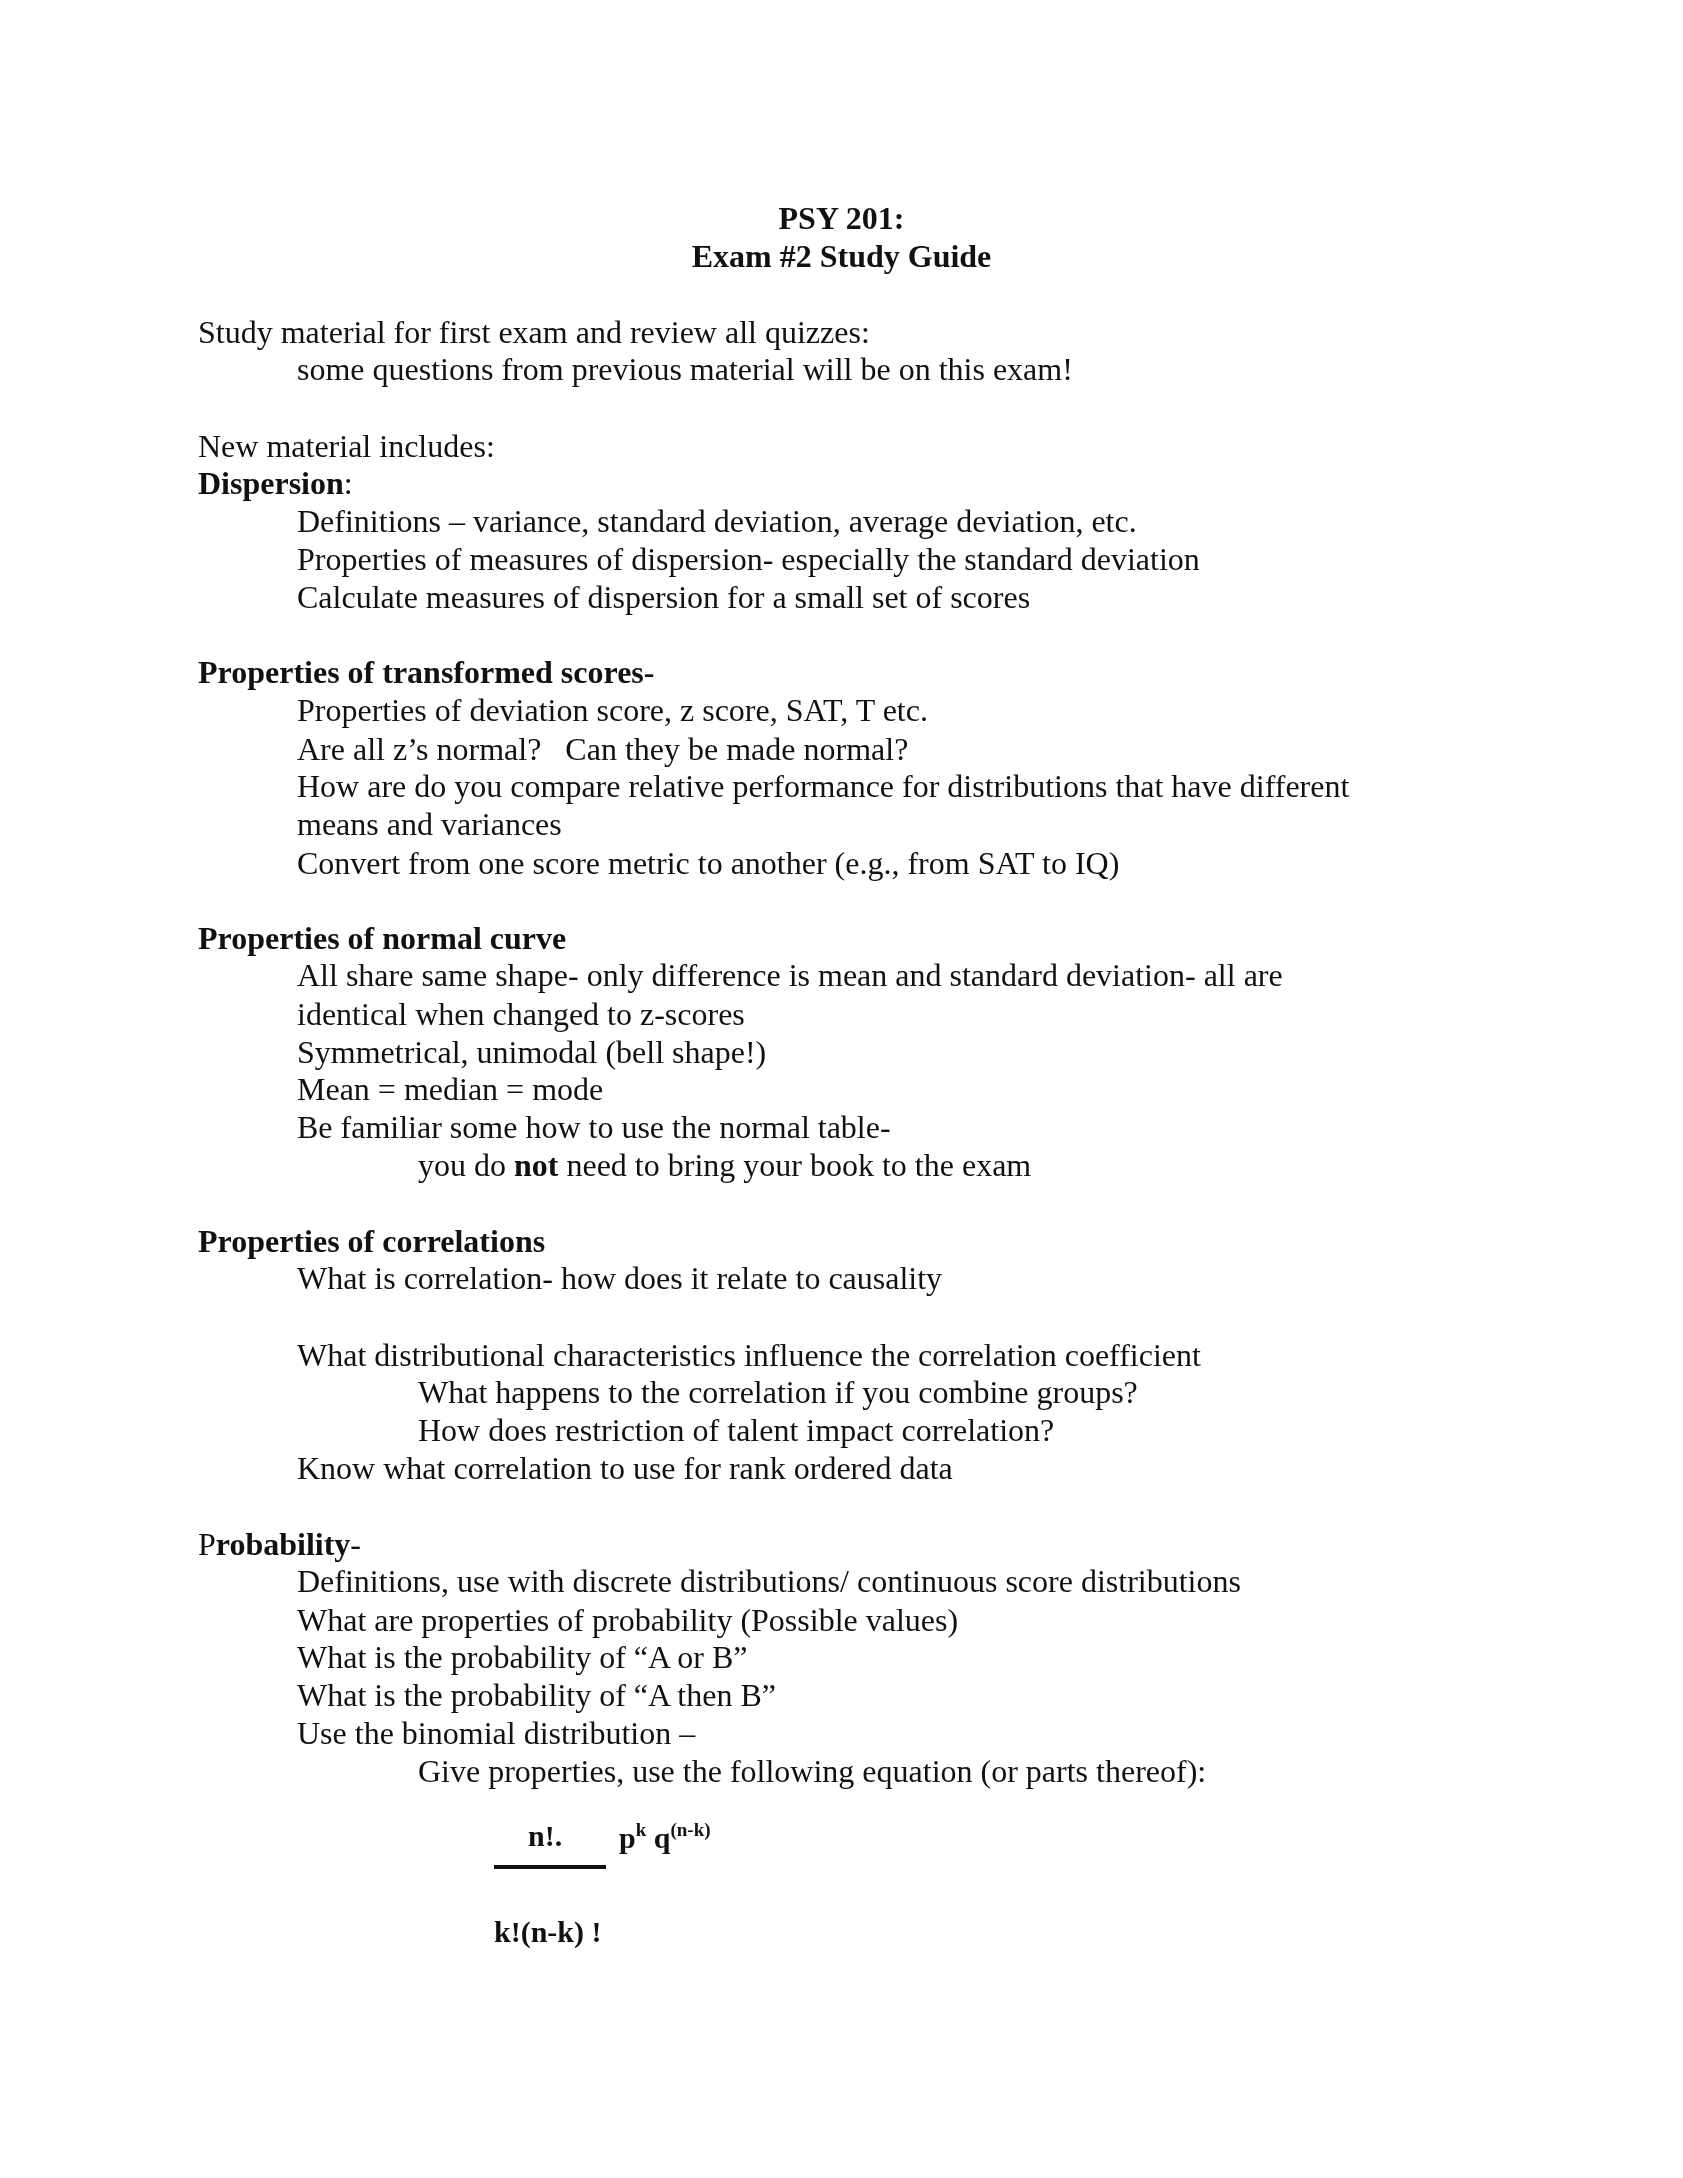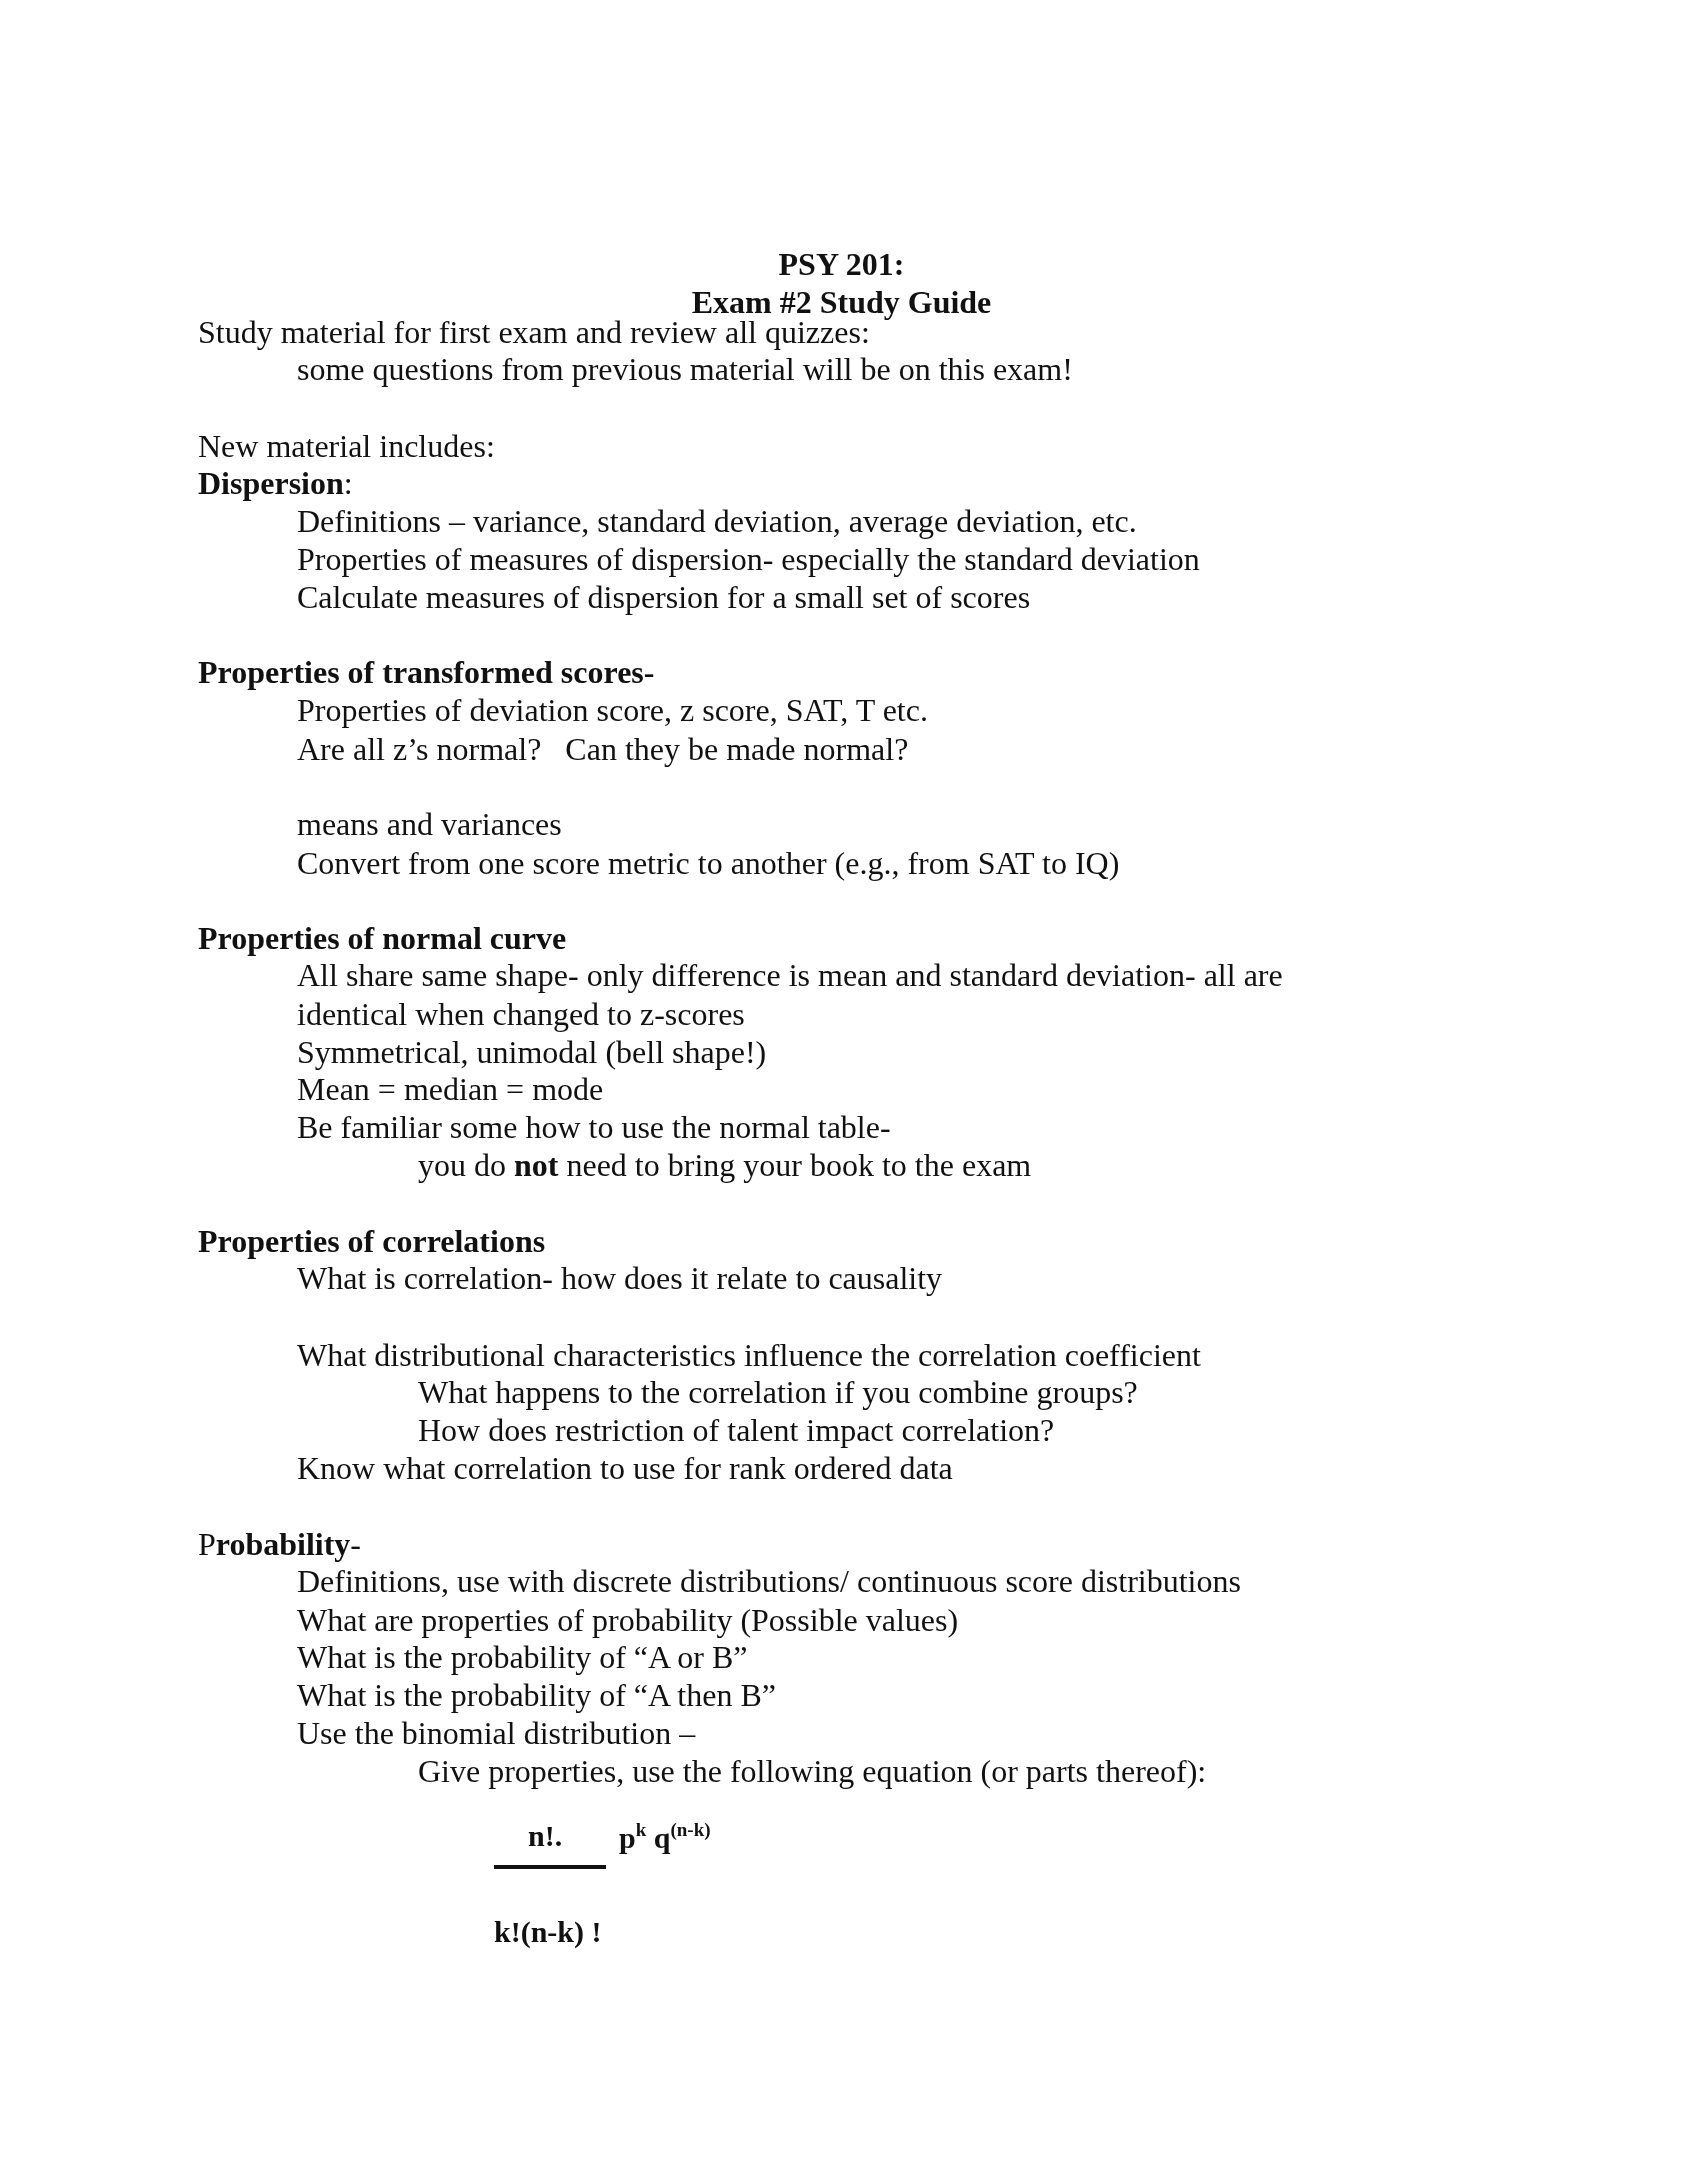--- a/index.html
+++ b/index.html
@@ -9,21 +9,21 @@
     font-family: "Liberation Serif", "DejaVu Serif", serif;
     font-size: 32px; color: #111111;
   }
   .line {
     position: absolute; left: 0; height: 38px; line-height: 38px;
     white-space: pre; font-size: 32px;
   }
   .l0 { left: 198px; }
   .l1 { left: 297px; }
   .l2 { left: 418px; }
-  .center { left: 0; width: 1683px; text-align: center; font-weight: bold; margin-top: 46px; }
+  .center { left: 0; width: 1683px; text-align: center; font-weight: bold; }
   .bold { font-weight: bold; }
   .formula {
     position: absolute; left: 490px; top: 1818px; width: 257px; height: 99px;
     font-family: "Liberation Serif", "DejaVu Serif", serif; font-weight: bold; font-size: 30px;
   }
   .frac-num { position: absolute; left: 38px; top: 0px; line-height: 36px; }
   .frac-bar { position: absolute; left: 4px; top: 47px; width: 112px; height: 4px; background: #111; }
   .frac-den { position: absolute; left: 4px; top: 52px; line-height: 36px; margin-top: 44px; }
   .powers { position: absolute; left: 129px; top: 2px; line-height: 36px; }
   .powers sup { font-size: 19px; vertical-align: 0; position: relative; top: -12px; }
@@ -42,20 +42,21 @@
   <div class="line l0" style="top:427px">New material includes:</div>
 
   <div class="line l0" style="top:464px"><span class="bold">Dispersion</span><span>:</span></div>
   <div class="line l1" style="top:502px">Definitions – variance, standard deviation, average deviation, etc.</div>
   <div class="line l1" style="top:540px">Properties of measures of dispersion- especially the standard deviation</div>
   <div class="line l1" style="top:578px">Calculate measures of dispersion for a small set of scores</div>
 
   <div class="line l0 bold" style="top:653px">Properties of transformed scores-</div>
   <div class="line l1" style="top:691px">Properties of deviation score, z score, SAT, T etc.</div>
   <div class="line l1" style="top:730px">Are all z’s normal?   Can they be made normal?</div>
+  <div class="line l1" style="top:767px">How are do you compare relative performance for distributions that have different</div>
   <div class="line l1" style="top:805px">means and variances</div>
   <div class="line l1" style="top:844px">Convert from one score metric to another (e.g., from SAT to IQ)</div>
 
   <div class="line l0 bold" style="top:919px">Properties of normal curve</div>
   <div class="line l1" style="top:956px">All share same shape- only difference is mean and standard deviation- all are</div>
   <div class="line l1" style="top:995px">identical when changed to z-scores</div>
   <div class="line l1" style="top:1033px">Symmetrical, unimodal (bell shape!)</div>
   <div class="line l1" style="top:1070px">Mean = median = mode</div>
   <div class="line l1" style="top:1108px">Be familiar some how to use the normal table-</div>
   <div class="line l2" style="top:1146px"><span>you do </span><span class="bold">not</span><span> need to bring your book to the exam</span></div>

